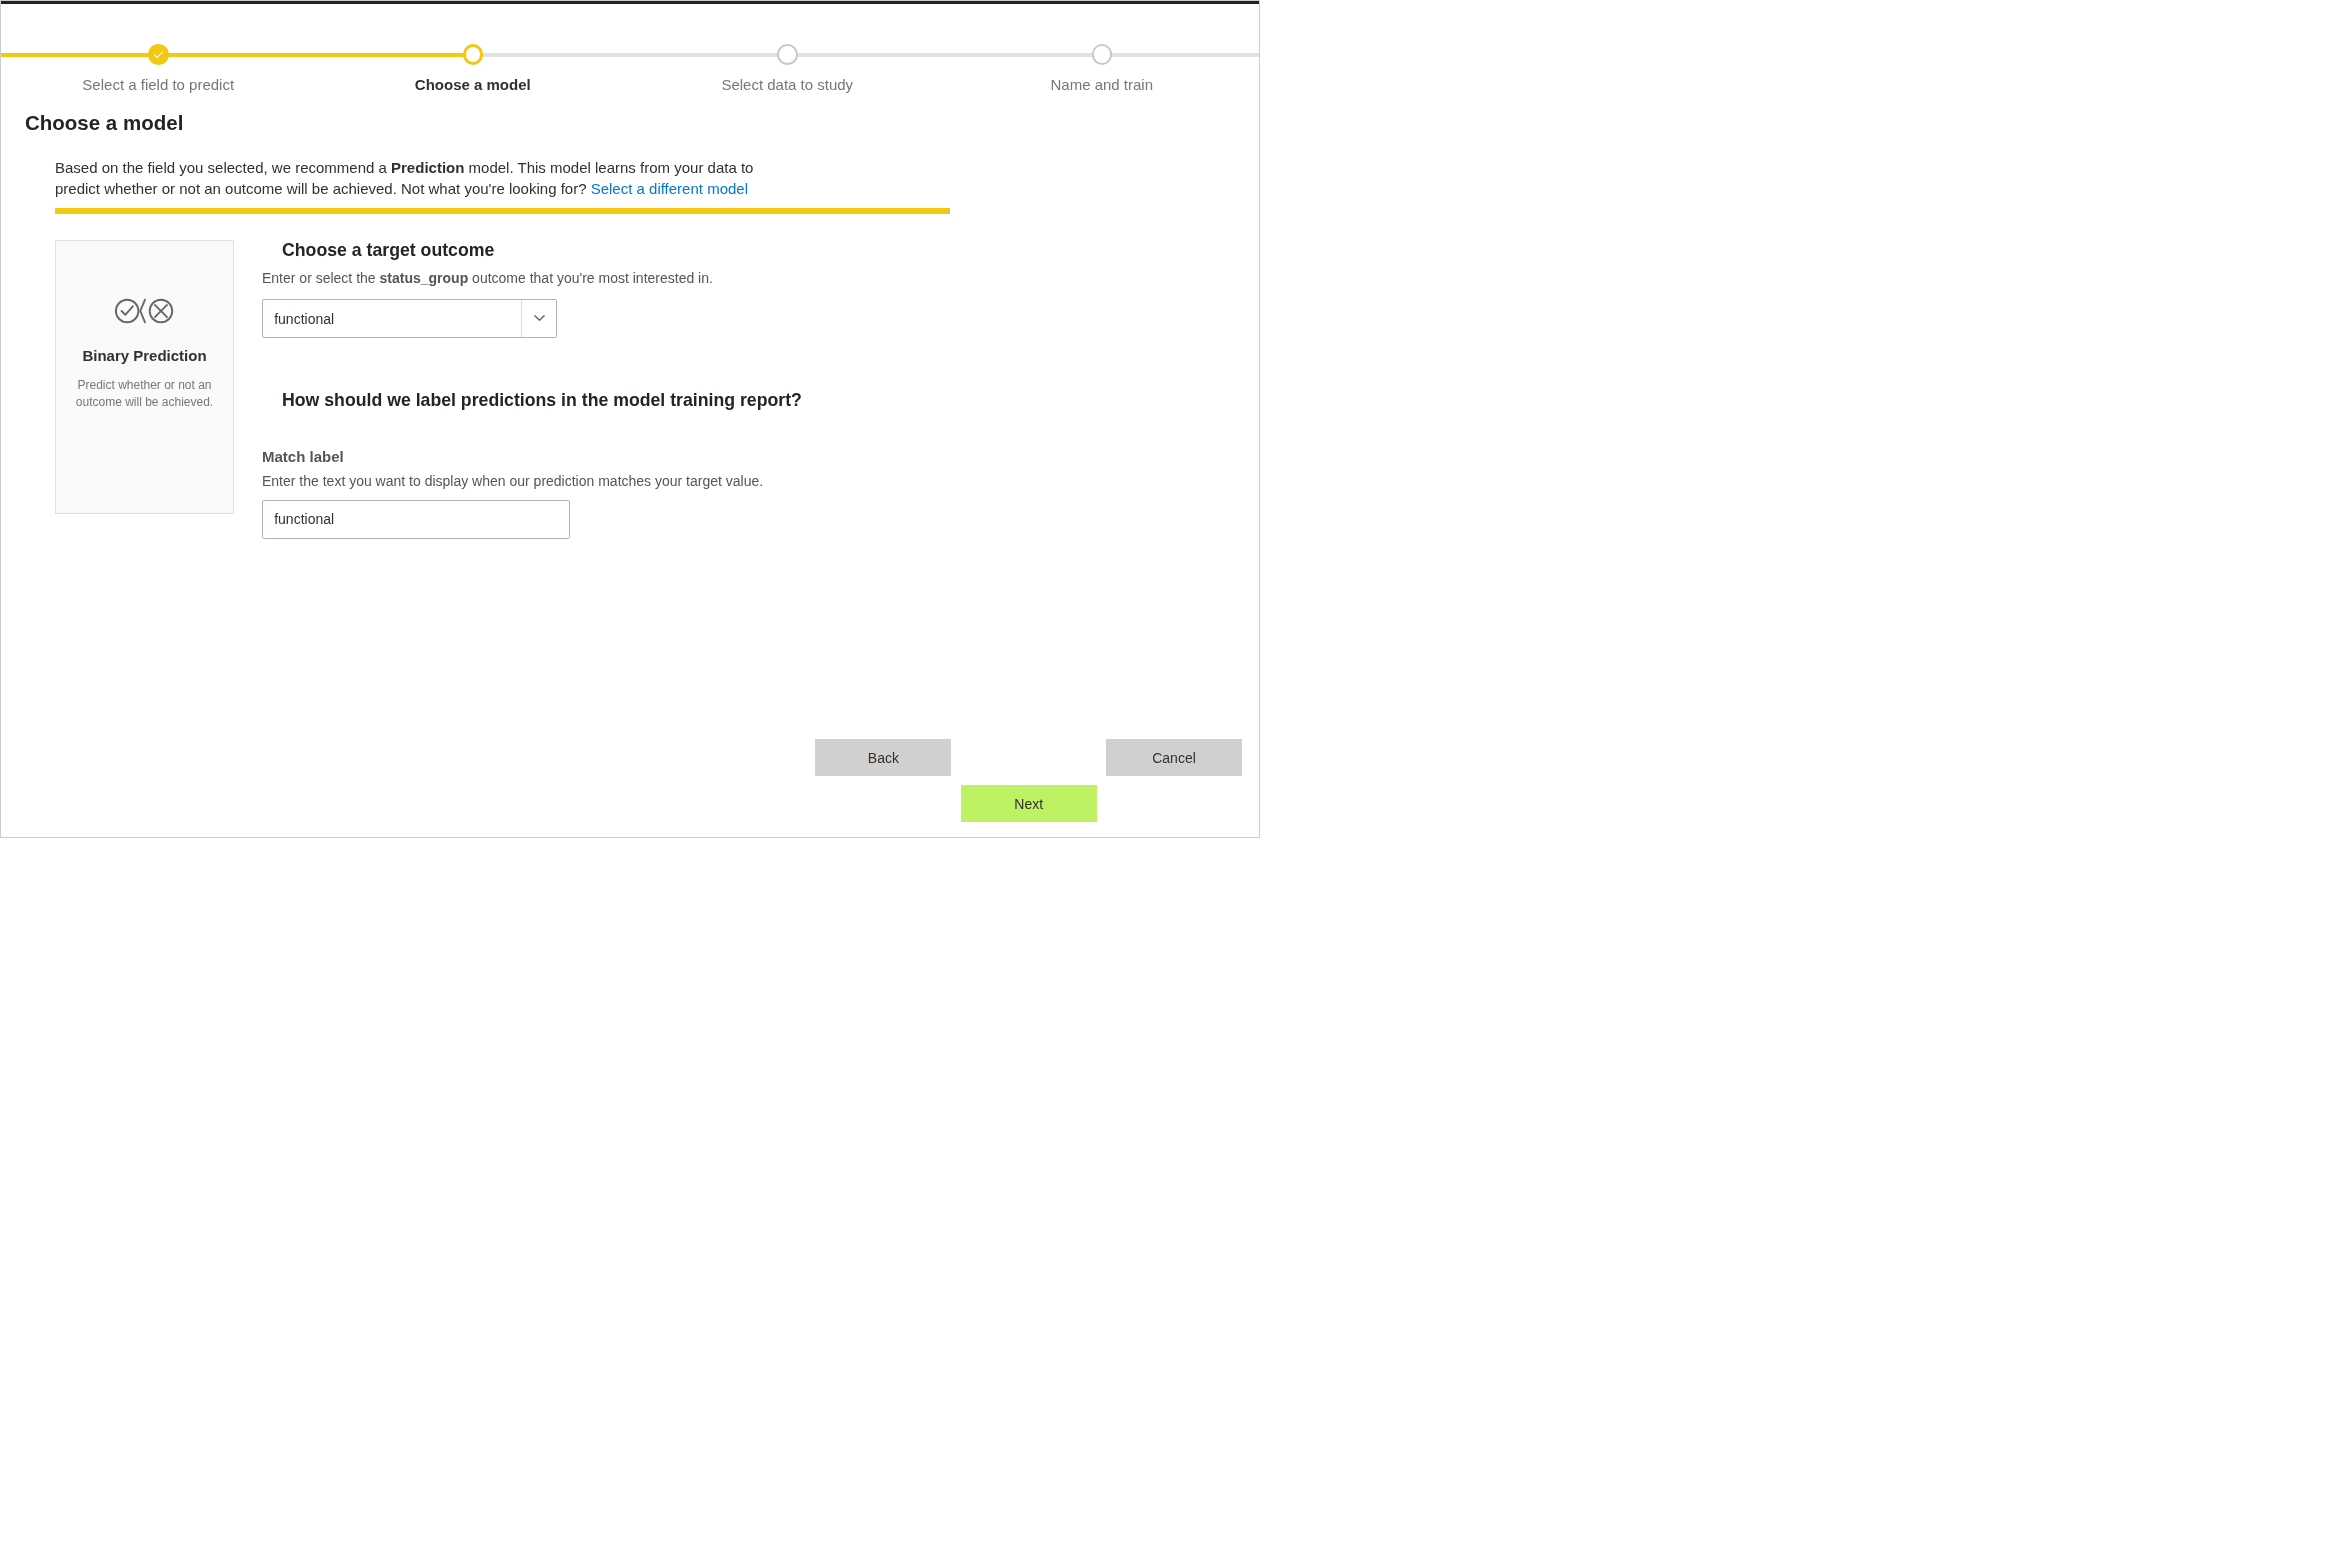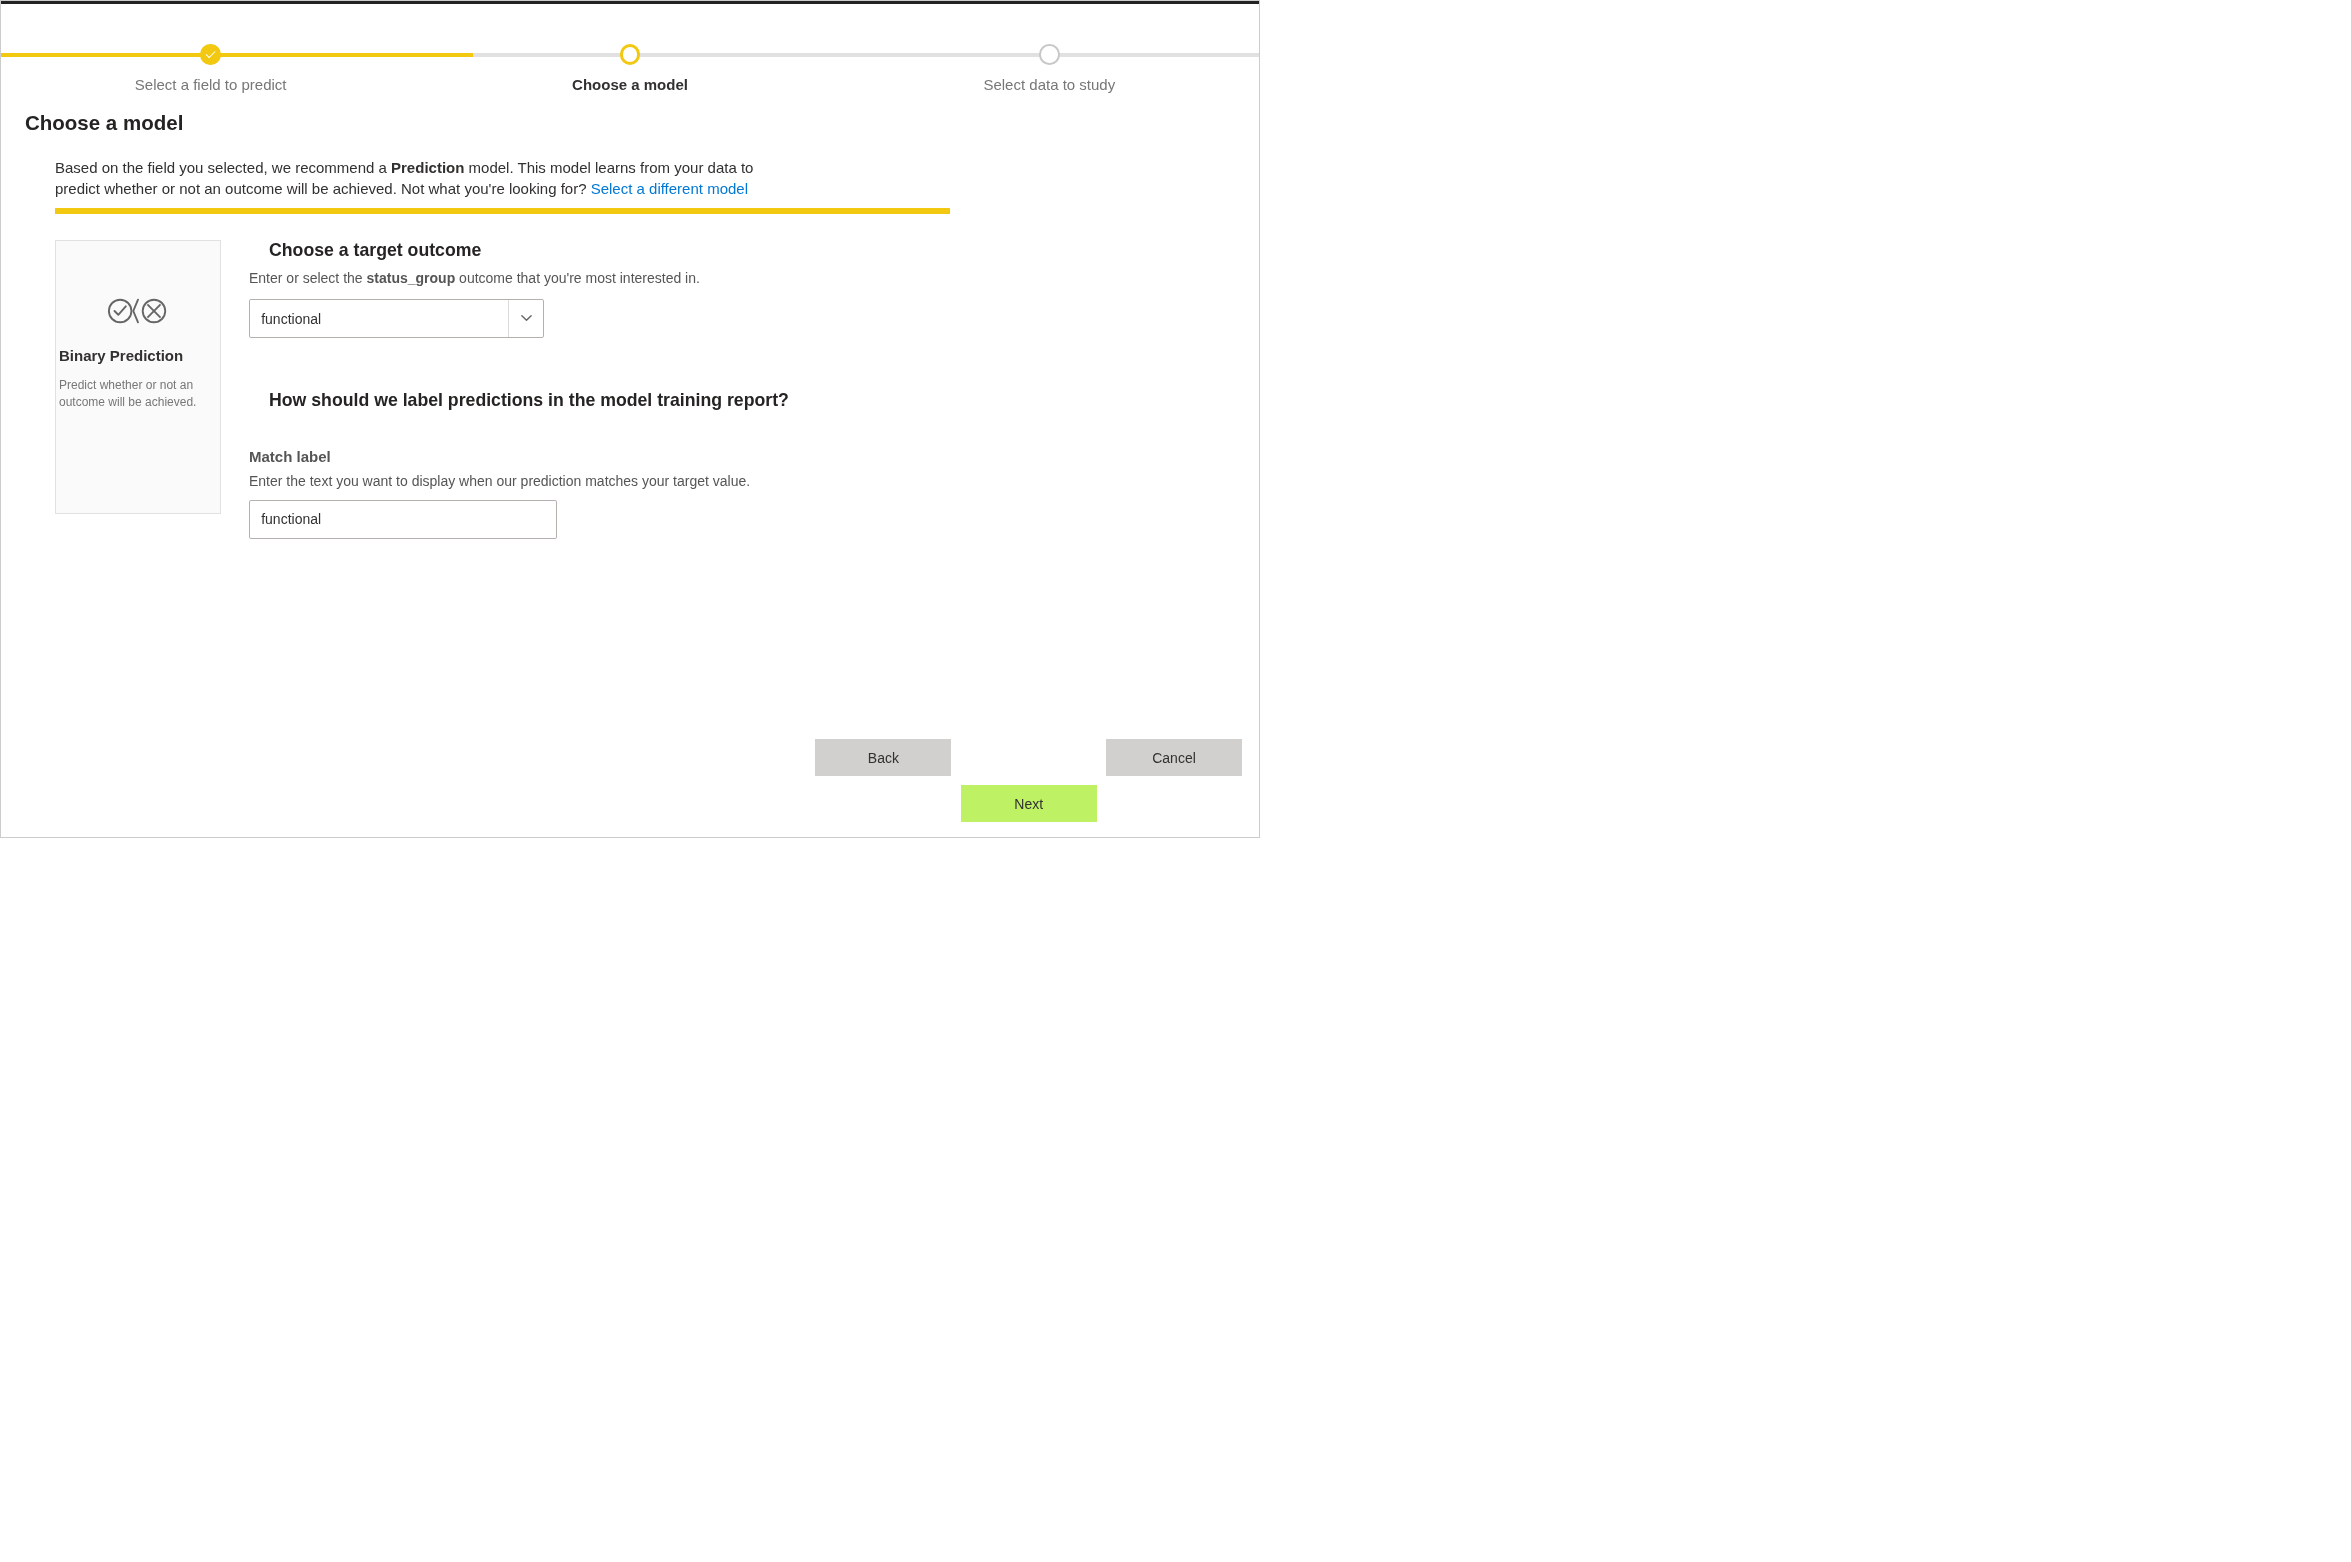--- a/index.html
+++ b/index.html
@@ -108,25 +108,25 @@
     background: #f2c811;
     margin: 9.3px 0 0 54px;
     width: 895px;
   }
   .content {
     display: flex;
     margin: 26px 0 0 54px;
     gap: 28px;
   }
   .model-card {
-    width: 166px;
+    width: 179px;
     height: 274px;
     border: 0.9px solid #e1e1e1;
     background: #fafafa;
-    text-align: left;
+    text-align: center;
     padding: 52px 3px 0;
   }
   .model-card-icon {
     display: flex;
     justify-content: center;
     align-items: center;
     gap: 1.9px;
     height: 37px;
   }
   .model-card-title {
@@ -248,20 +248,24 @@
       <div class="step-circle completed"></div>
       <div class="step-label">Select a field to predict</div>
     </div>
     <div class="step">
       <div class="step-circle current"></div>
       <div class="step-label current">Choose a model</div>
     </div>
     <div class="step">
       <div class="step-circle"></div>
       <div class="step-label">Select data to study</div>
+    </div>
+    <div class="step">
+      <div class="step-circle"></div>
+      <div class="step-label">Name and train</div>
     </div>
   </div>
 </div>
 
 <h1 class="page-title">Choose a model</h1>
 
 <p class="description">
   <span>Based on the field you selected, we recommend a </span><strong>Prediction</strong><span> model. This model learns from your data to predict whether or not an outcome will be achieved. Not what you're looking for? </span><a href="#">Select a different model</a>
 </p>
 <div class="yellow-bar"></div>

